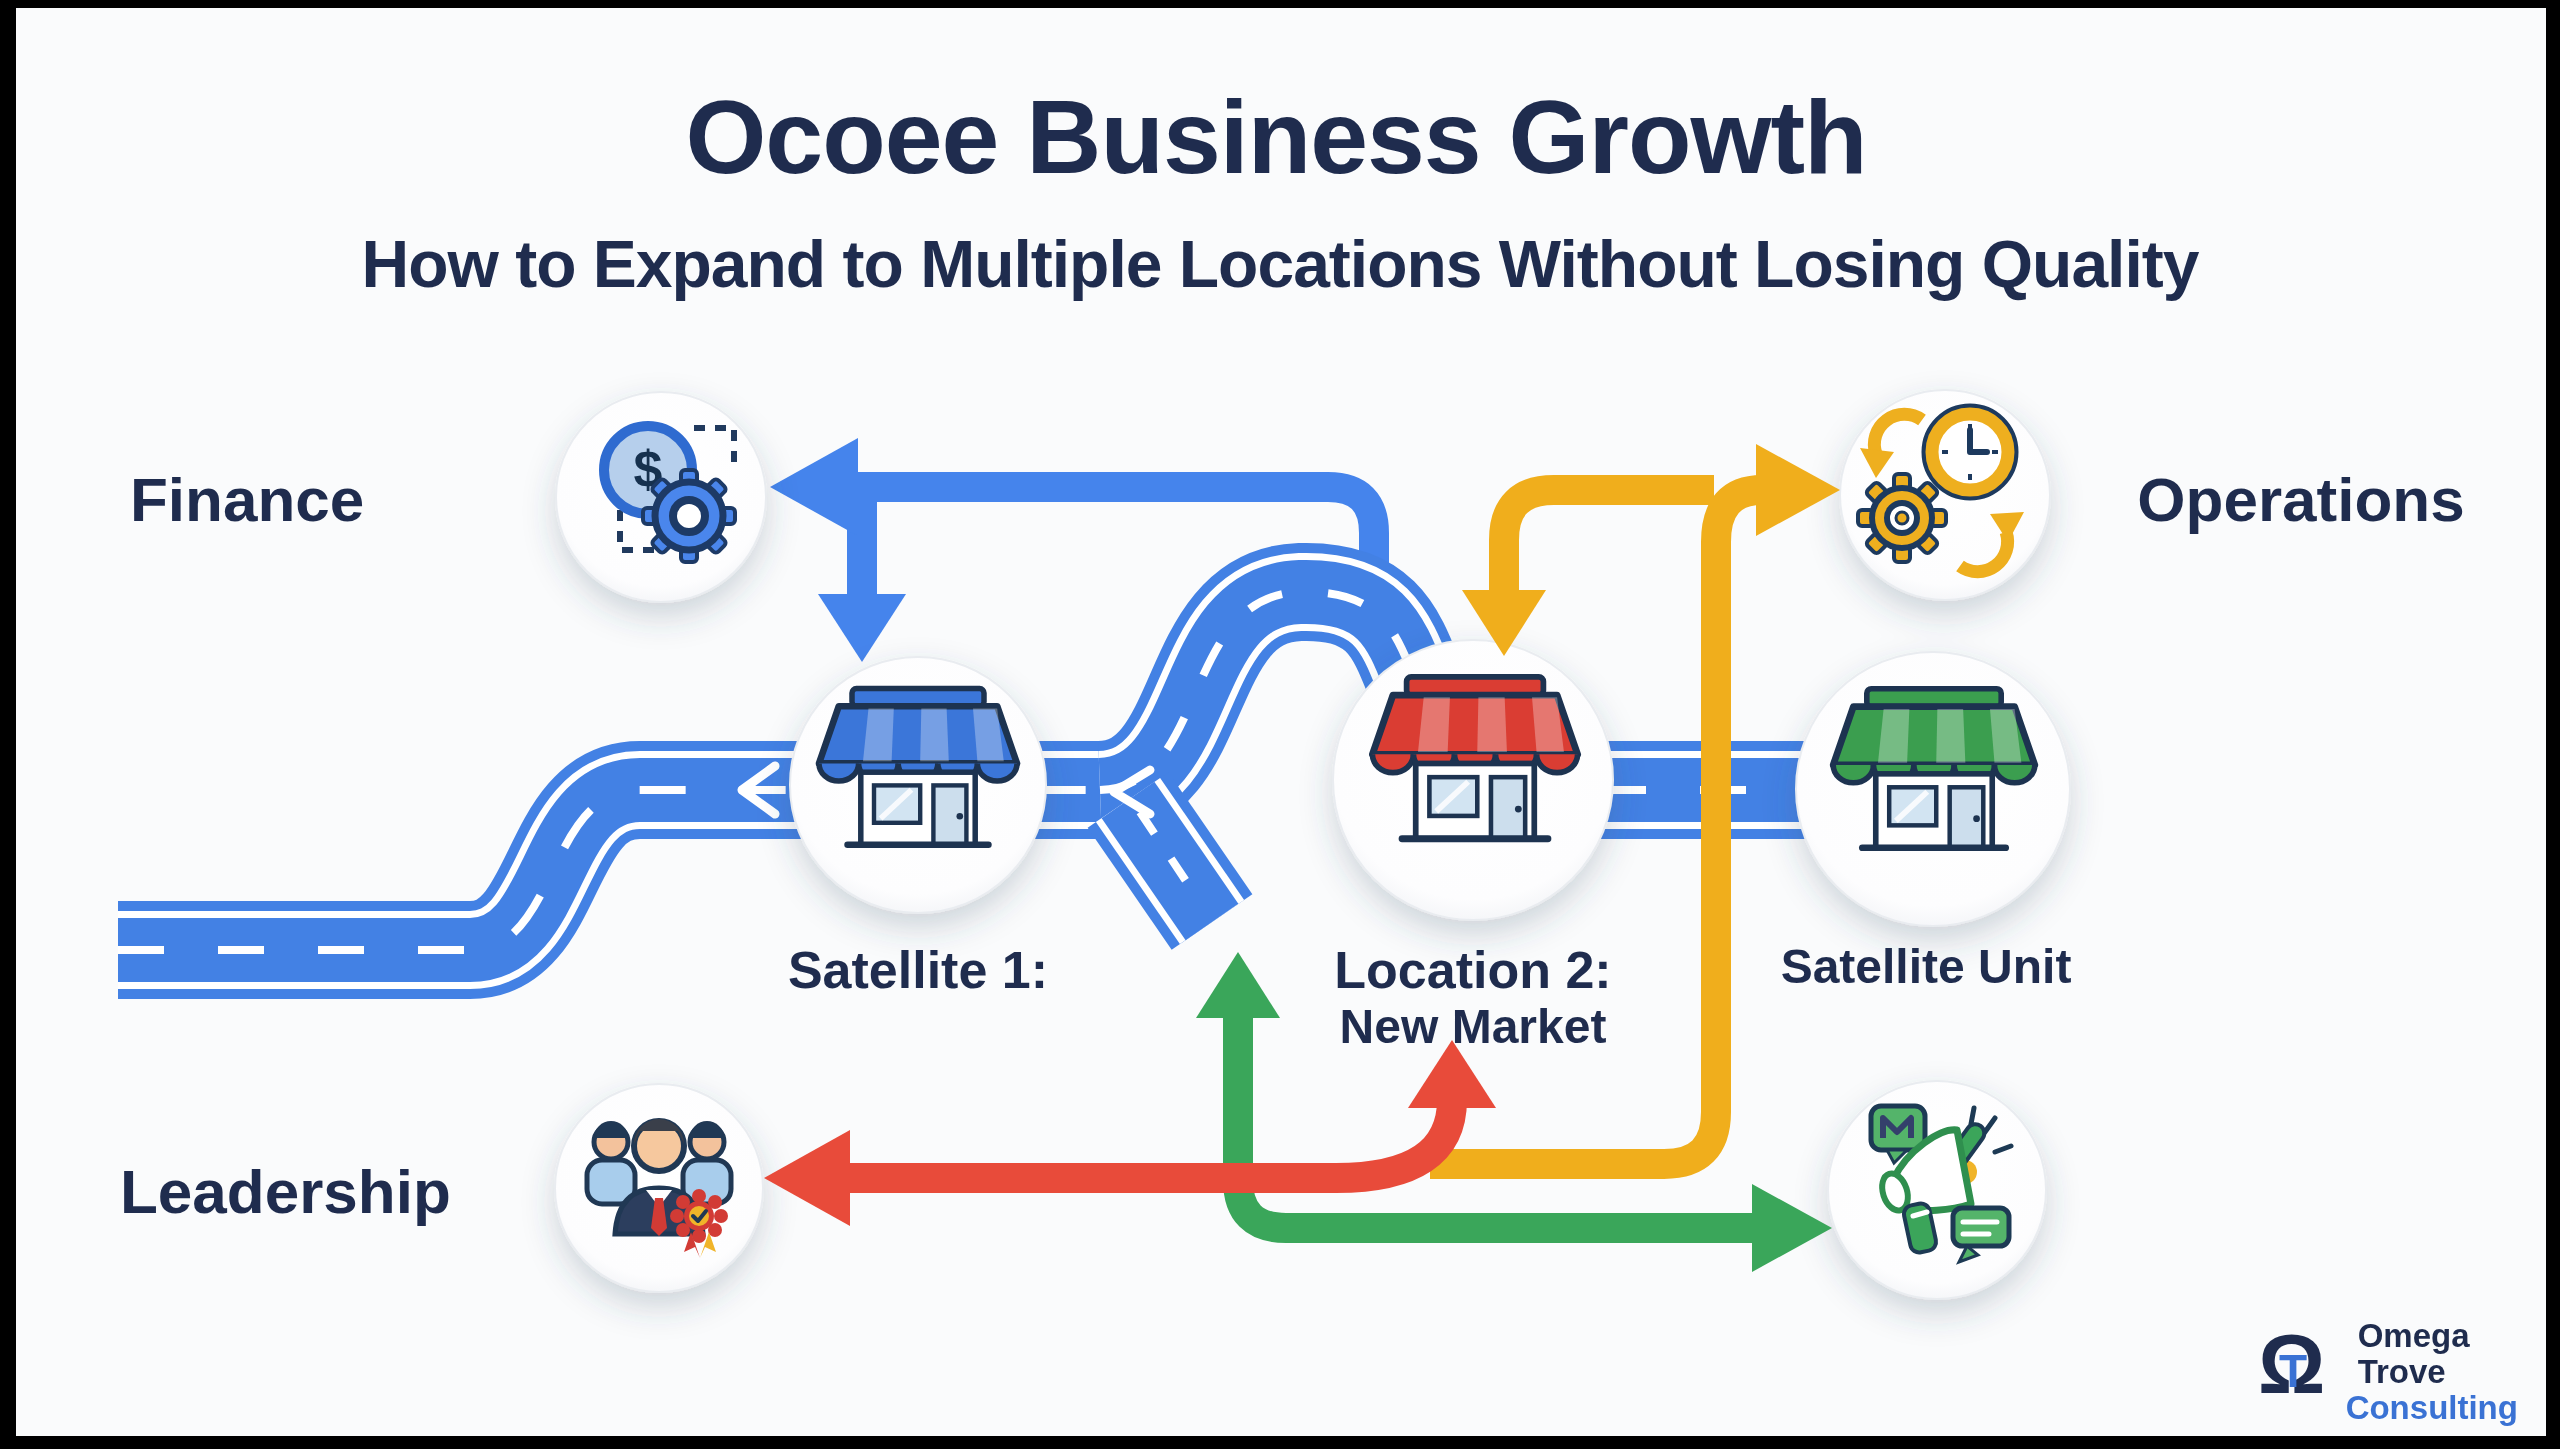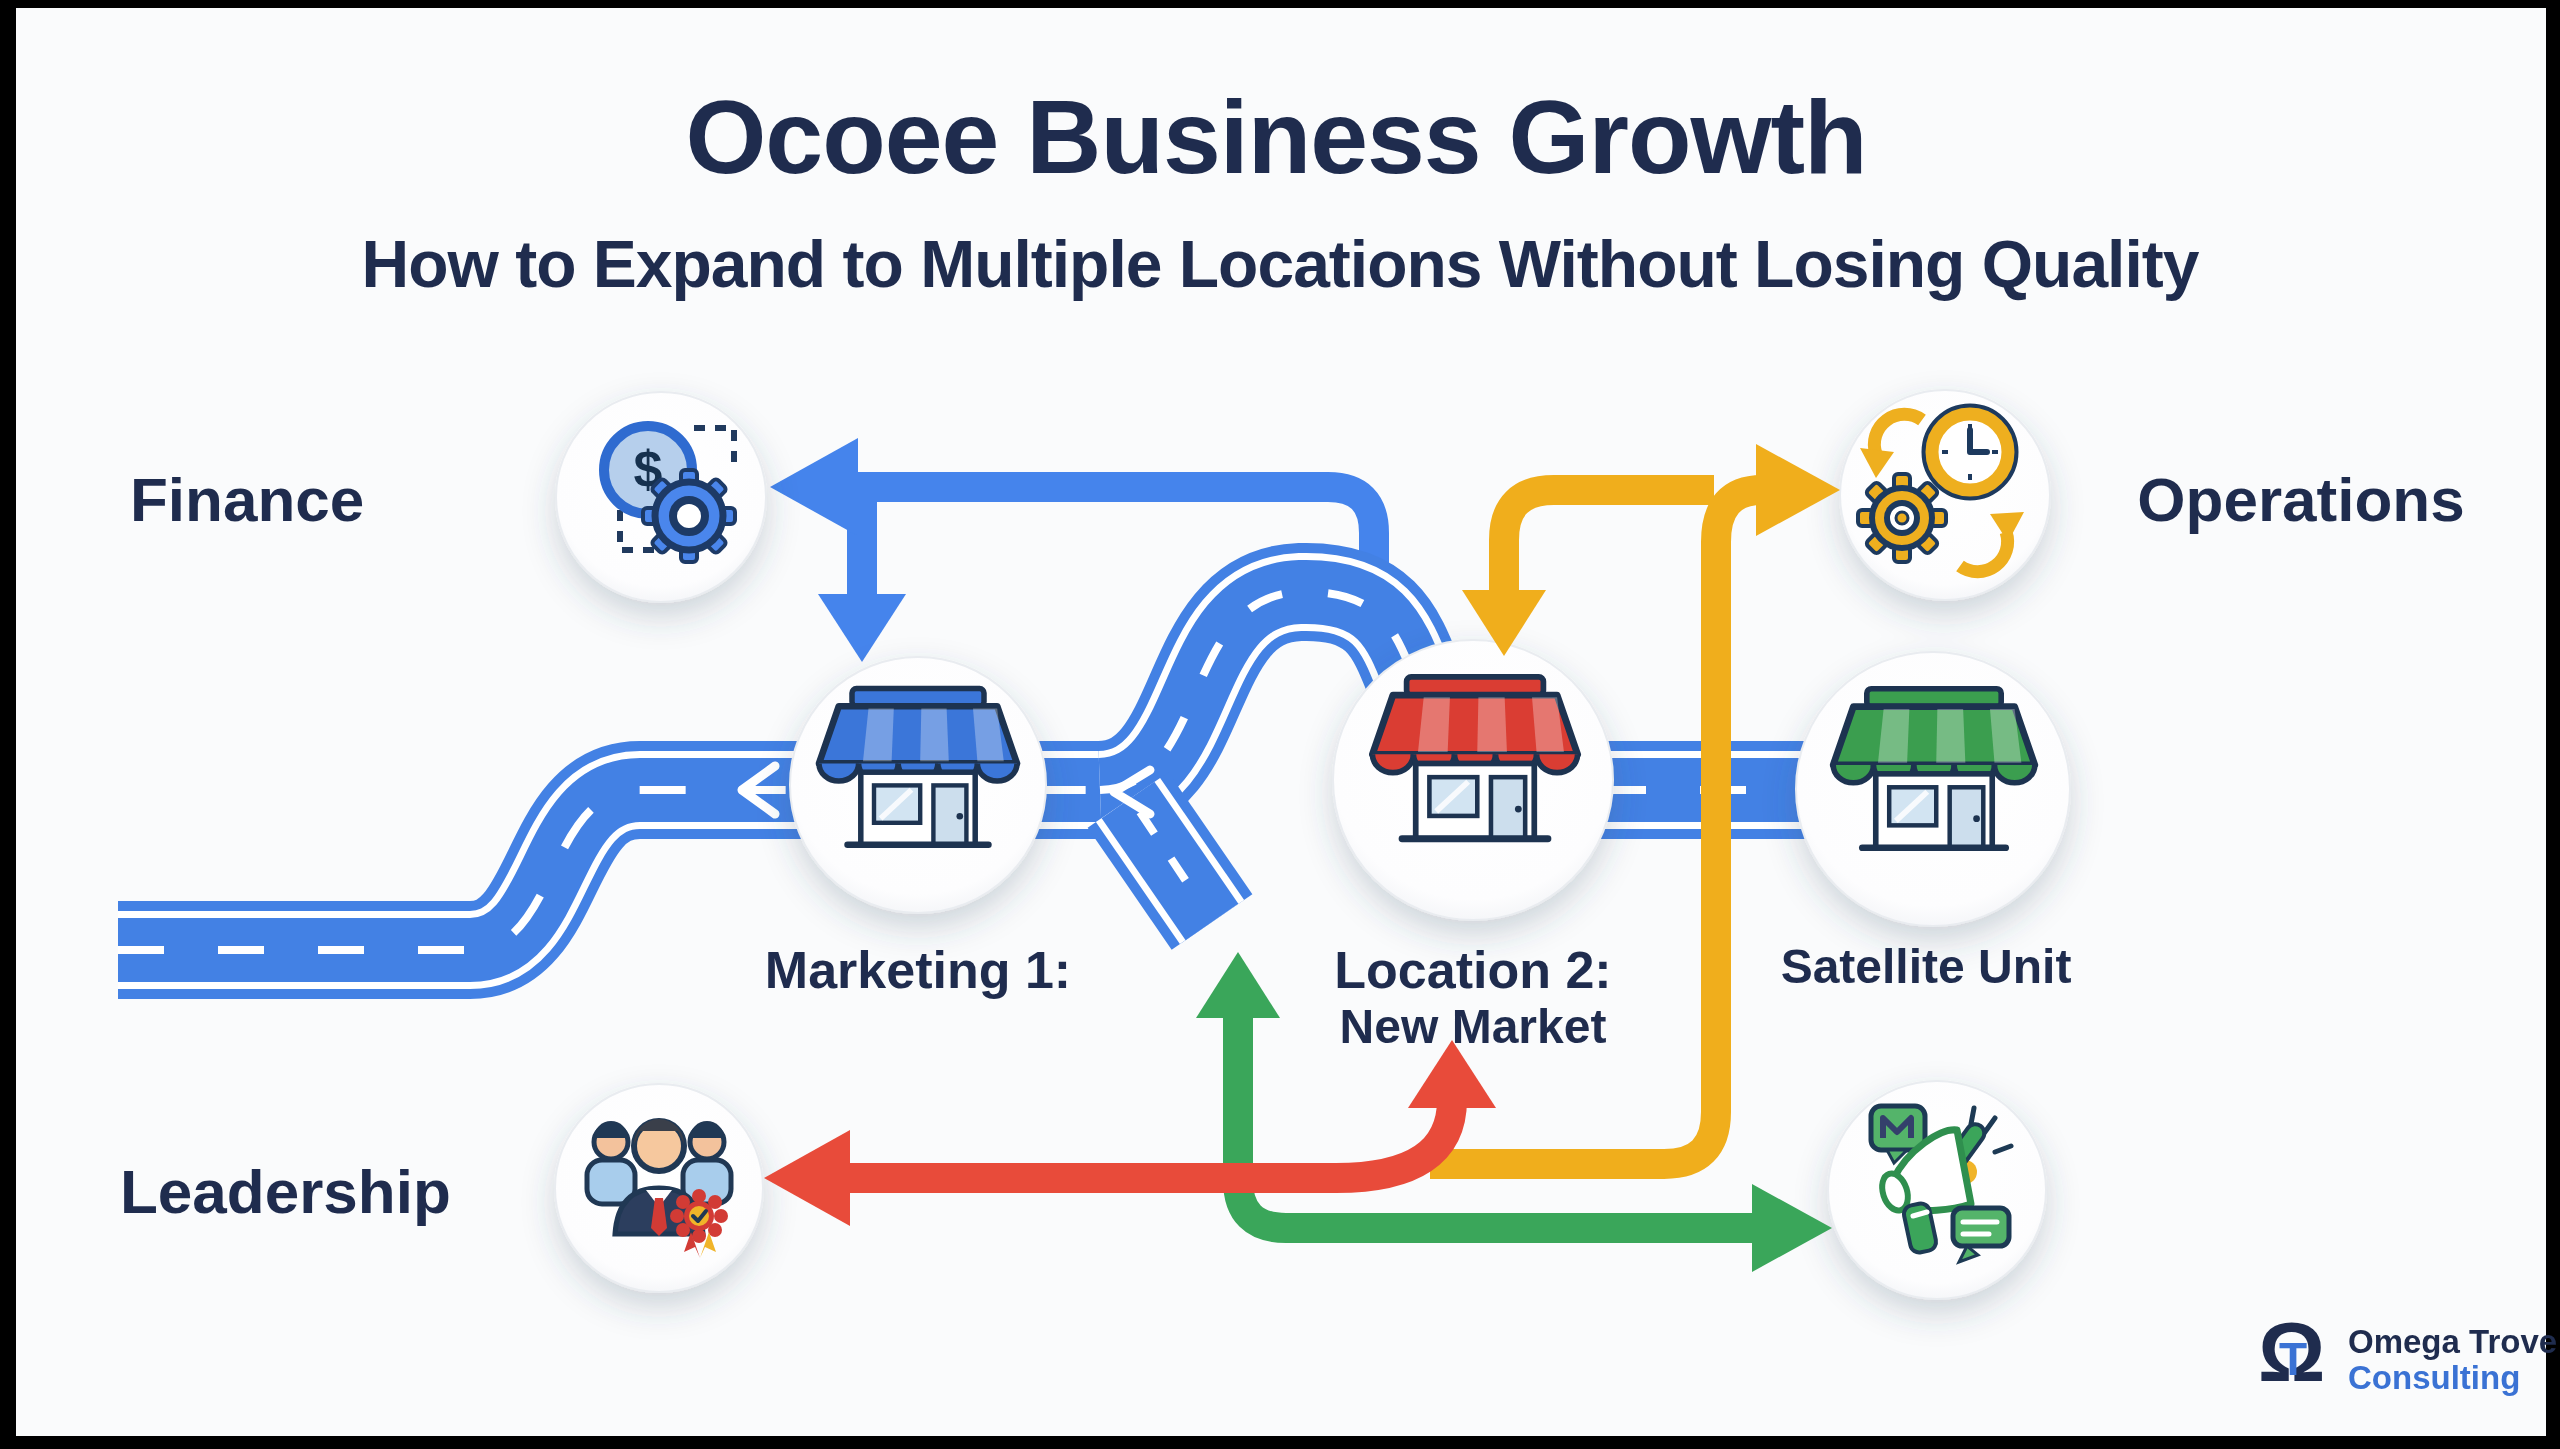--- a/index.html
+++ b/index.html
@@ -22,21 +22,21 @@
   .lbl-marketing{left:2062px;width:440px;text-align:left;top:1158px;}
   .loc-lbl{position:absolute;width:480px;text-align:center;color:var(--c-navy);font-weight:800;top:940px;}
   .loc-lbl .l1{font-size:52px;line-height:60px;}
   .loc-lbl .l2{font-size:48px;line-height:54px;}
   .loc1{left:678px;} .loc2{left:1233px;} .loc3{left:1686px;}
   .logo{position:absolute;left:2258px;top:1318px;display:flex;align-items:center;gap:12px;}
   .logo-mark{position:relative;width:78px;height:84px;}
   .logo-mark .omega{position:absolute;left:0;top:-14px;font-size:84px;font-weight:800;color:var(--c-navy);}
   .logo-mark .tee{position:absolute;left:21px;top:14px;font-size:46px;font-weight:800;color:var(--c-logo_blue);}
   .logo-text{line-height:36px;font-weight:800;font-size:33px;}
-  .logo-text .nm{color:var(--c-navy);}
+  .logo-text .nm{color:var(--c-navy);margin-left:12px;}
   .logo-text .dv{color:var(--c-logo_blue);}
 </style>
 </head>
 <body>
 
 <div class="stage">
   <div class="inner"></div>
 
   <svg class="scene" width="2560" height="1449" viewBox="0 0 2560 1449">
     <defs>
@@ -233,21 +233,21 @@
   </svg>
 
   <div class="lbl title">Ocoee Business Growth</div>
   <div class="lbl subtitle">How to Expand to Multiple Locations Without Losing Quality</div>
 
   <div class="lbl node-lbl lbl-finance">Finance</div>
   <div class="lbl node-lbl lbl-operations">Operations</div>
   <div class="lbl node-lbl lbl-leadership">Leadership</div>
 
   <div class="loc-lbl loc1">
-    <div class="l1">Marketing 1:</div>
+    <div class="l1">Satellite 1:</div>
   </div>
   <div class="loc-lbl loc2">
     <div class="l1">Location 2:</div>
     <div class="l2">New Market</div>
   </div>
   <div class="loc-lbl loc3">
     <div class="l2">Satellite Unit</div>
   </div>
 
   <div class="logo">

